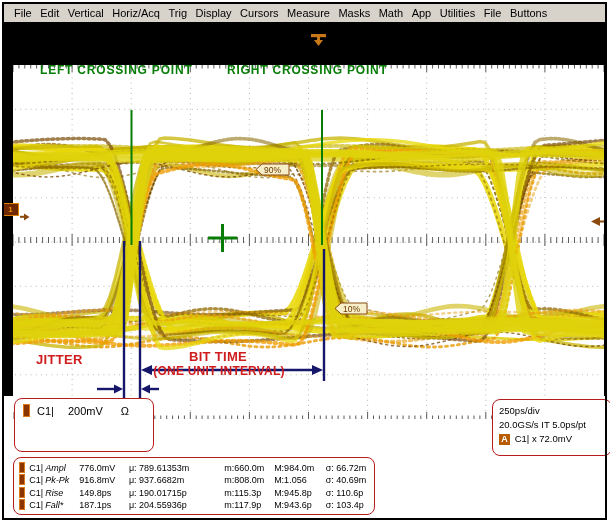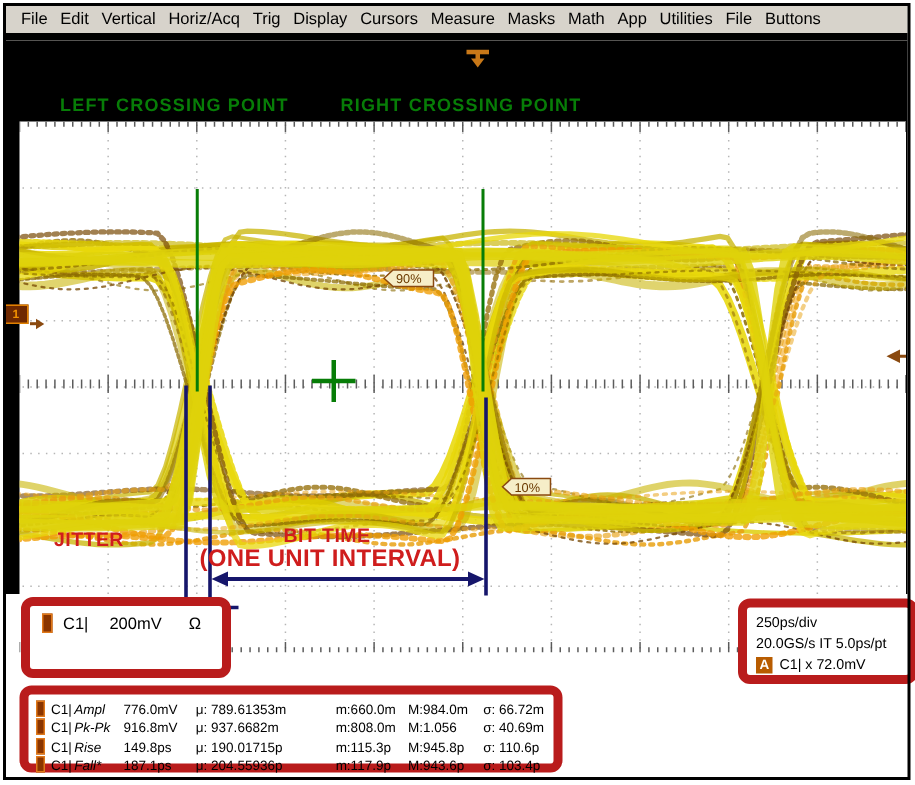--- a/index.html
+++ b/index.html
@@ -7,38 +7,38 @@
        font-family:"Liberation Sans",sans-serif;}
   #frame{position:absolute;left:2px;top:2px;width:605px;height:518px;
          border:2px solid #000;box-sizing:border-box;pointer-events:none;z-index:60;}
   
   #menubar{position:absolute;left:4px;top:4px;width:601px;height:23px;background:#d7d3cb;
            display:flex;align-items:center;gap:8.5px;padding-left:10px;box-sizing:border-box;
            border-bottom:5px solid #000000;z-index:5;}
   .menu-item{font-size:11px;color:#000;white-space:nowrap;cursor:default;}
   
   #display{position:absolute;left:4px;top:27px;width:601px;height:369px;background:#000;z-index:1;}
-  #graticule{position:absolute;left:9px;top:38px;width:591px;height:354px;background:#fff;z-index:2;margin-top:16px;}
+  #graticule{position:absolute;left:9px;top:38px;width:591px;height:354px;background:#fff;z-index:2;}
   #graticule svg{position:absolute;left:0;top:0;width:591px;height:354px;}
   
   .lbl{position:absolute;font-weight:bold;white-space:nowrap;z-index:20;}
   .green{color:var(--green);font-size:12px;letter-spacing:.8px;}
   .red{color:var(--red);font-size:13px;letter-spacing:.3px;}
-  .red-sub{color:var(--red);font-size:16px;letter-spacing:.2px;}
+  .red-sub{color:var(--red);font-size:12px;letter-spacing:.2px;}
   .green-stroke{stroke:var(--green);}
   .navy-stroke{stroke:var(--navy);}
   .navy-fill{fill:var(--navy);}
   
   #trig-top{position:absolute;left:310px;top:33px;width:17px;height:13px;z-index:25;}
   #ch-ref{position:absolute;left:2px;top:203px;width:17px;height:13px;background:#6e2800;
           border:1px solid #e08000;box-sizing:border-box;color:#f09000;font-size:8px;font-weight:bold;
           text-align:center;line-height:11px;z-index:25;}
   #ch-ref-arrow{position:absolute;left:20px;top:207px;z-index:25;}
   
-  .panel{position:absolute;background:#fff;border:6px solid #b91c1c;border-radius:8px;
+  .panel{position:absolute;background:#fff;border:1px solid #b91c1c;border-radius:8px;
          box-sizing:border-box;z-index:5;}
   #vert-panel{left:14px;top:398px;width:140px;height:54px;padding:5px 8px;}
   #horiz-panel{left:492px;top:399px;width:120px;height:57px;padding:4px 6px;font-size:9.5px;line-height:14px;}
   #meas-panel{left:13px;top:457px;width:362px;height:58px;padding:4px 5px;}
   .ch-glyph{display:inline-block;width:7px;height:13px;background:#8a3500;border:1px solid #e07818;
             box-sizing:border-box;vertical-align:-2px;margin-right:3px;}
   .ch-glyph.small{width:6px;height:11px;vertical-align:-2px;}
   #vert-panel .row{display:flex;align-items:center;font-size:11px;gap:4px;}
   #vert-panel .scale{margin-left:10px;}
   #vert-panel .coup{margin-left:14px;}

